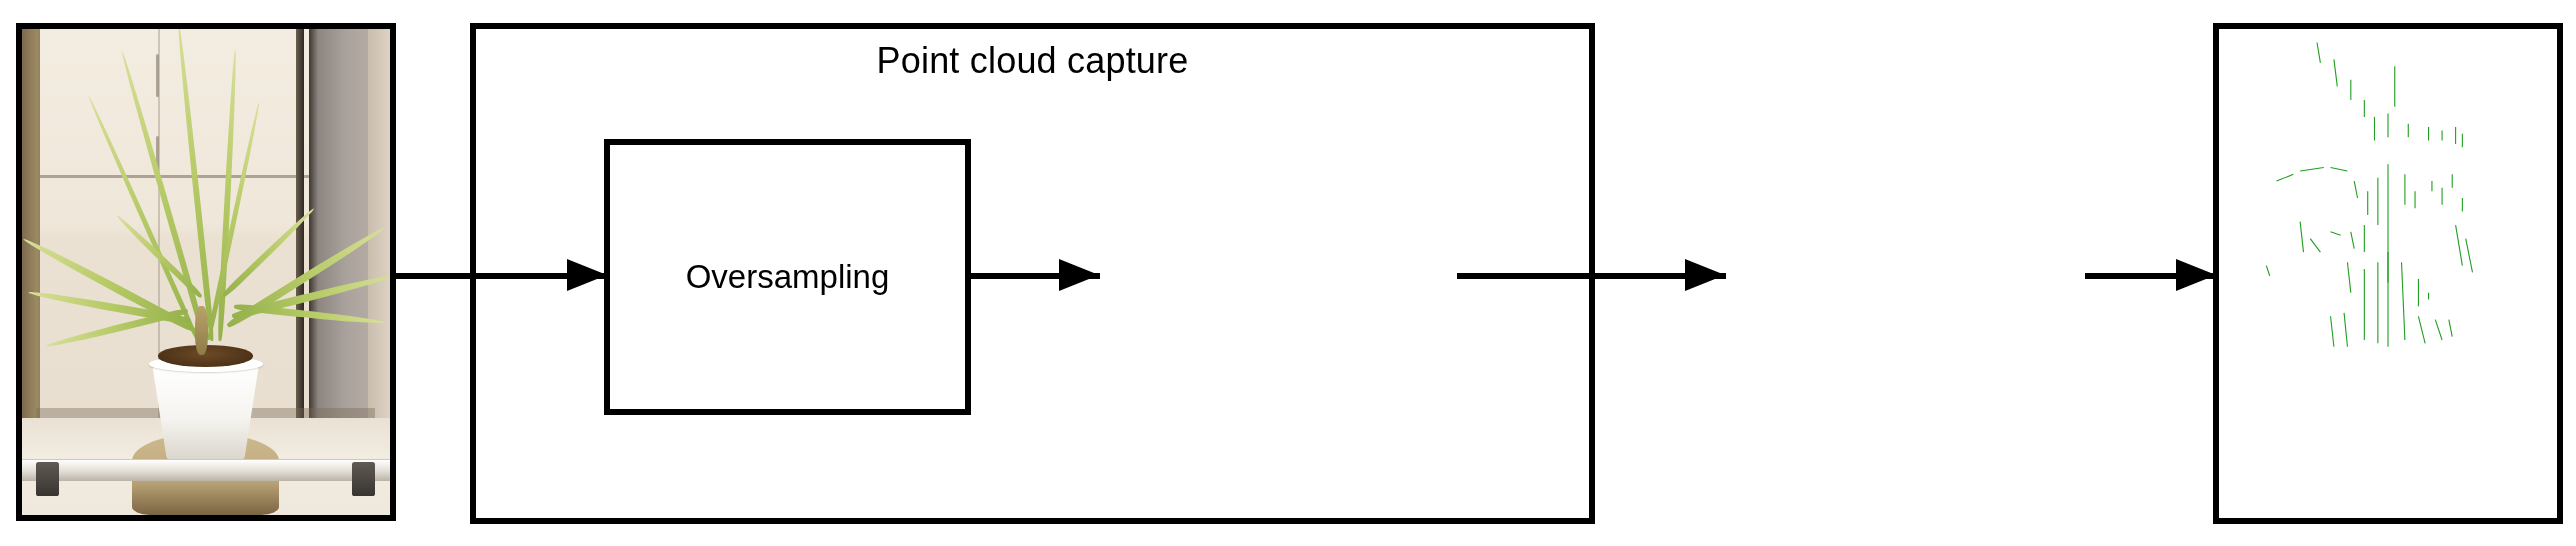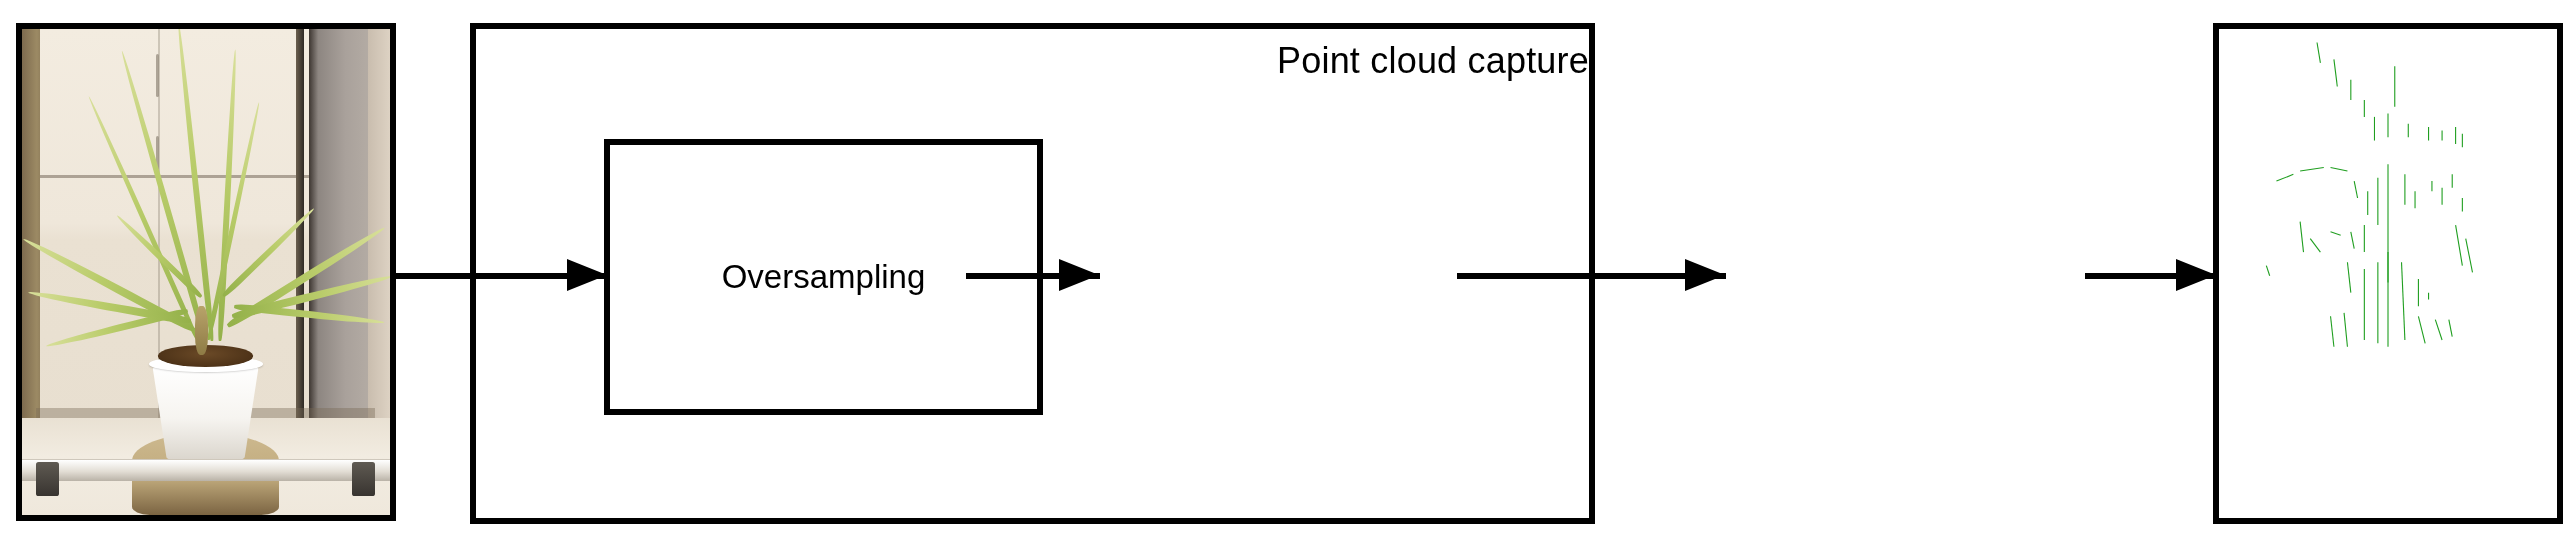--- a/index.html
+++ b/index.html
@@ -155,21 +155,21 @@
     left: 470px;
     top: 23.4px;
     width: 1125px;
     height: 501px;
   }
   #capture-title {
     position: absolute;
     top: 12px;
     left: 0;
     width: 100%;
-    text-align: right;
+    text-align: center;
     font-size: 36px;
     color: #000000;
     line-height: 1.1;
     letter-spacing: 0.2px;
   }
 
   
   .proc-box {
     position: absolute;
     box-sizing: border-box;
@@ -179,21 +179,21 @@
     align-items: center;
     justify-content: center;
     text-align: center;
     font-size: 33px;
     color: #000000;
     line-height: 1.24;
     padding: 3.5px 12px;
   }
   #box-oversampling {
     left: 604px; top: 139px;
-    width: 439px; height: 276px;
+    width: 367px; height: 276px;
   }
   #box-average {
     left: 1096px; top: 139px;
     width: 367px; height: 276px;
   }
   #box-outlier {
     left: 1722px; top: 139px;
     width: 367px; height: 276px;
   }
 

